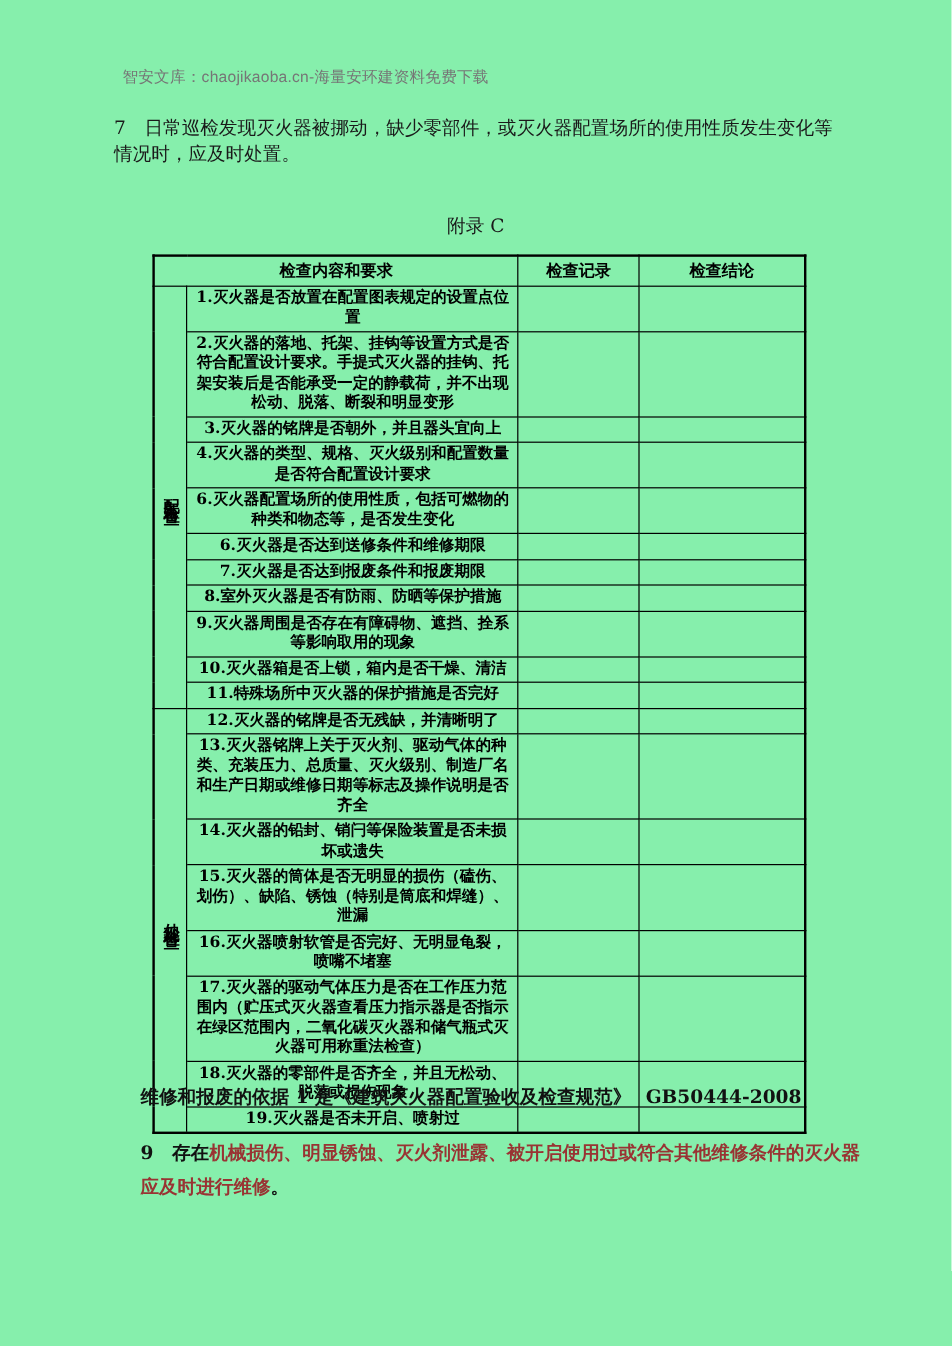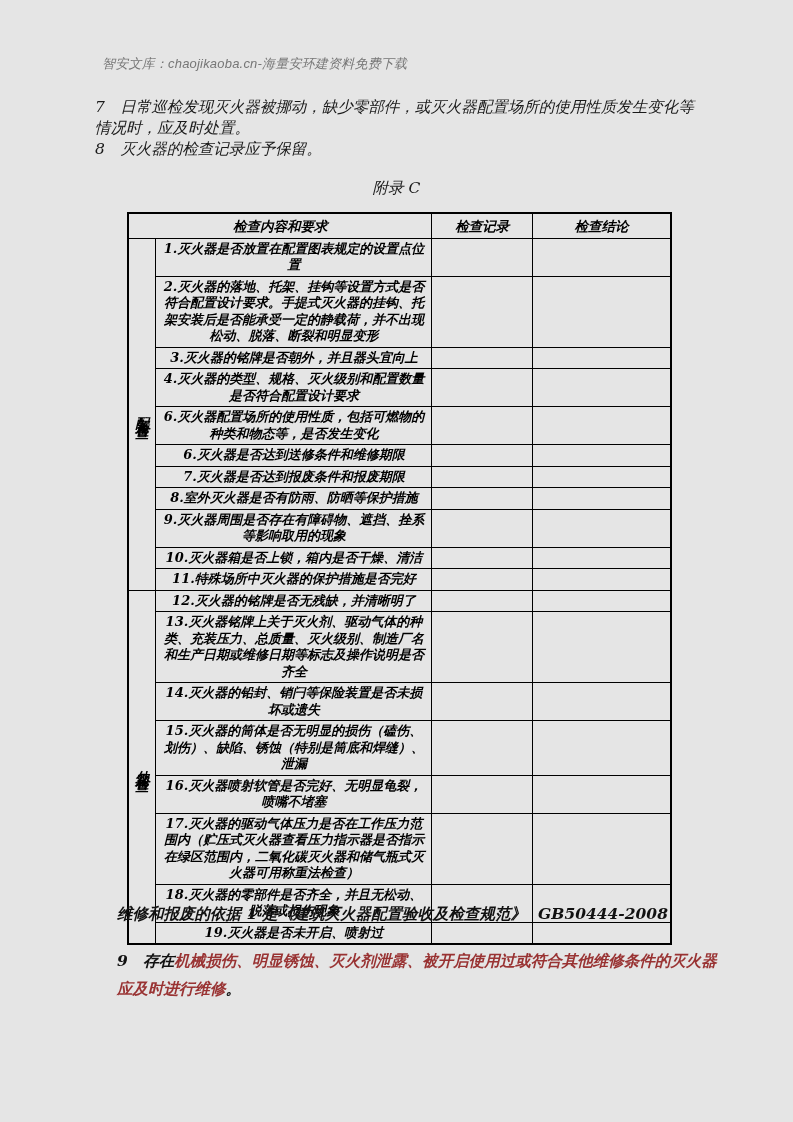--- a/index.html
+++ b/index.html
@@ -1,25 +1,24 @@
 <!DOCTYPE html>
 <html><head>
 <meta charset="utf-8">
 <style>
   * { margin: 0; padding: 0; box-sizing: border-box; }
   html, body { background: #ffffff; }
   .page {
     position: relative;
     width: 793px;
     height: 1122px;
-    background: #e5e5e5;
+    background: #86efac;
     font-family: "DejaVu Serif", "Liberation Serif", serif;
     color: #111111;
     overflow: hidden;
-    font-style: italic;
   }
   .watermark {
     position: absolute;
     left: 102px;
     top: 55px;
     font-family: "Liberation Sans", "DejaVu Sans", sans-serif;
     font-size: 13px;
     color: #767676;
     letter-spacing: 0.2px;
   }
@@ -119,21 +118,20 @@
 </style>
 </head>
 <body>
 
 <div class="page">
 
   <div class="watermark">智安文库：chaojikaoba.cn-海量安环建资料免费下载</div>
 
   <div class="intro">
     <p>7　日常巡检发现灭火器被挪动，缺少零部件，或灭火器配置场所的使用性质发生变化等情况时，应及时处置。</p>
-    <p>8　灭火器的检查记录应予保留。</p>
   </div>
 
   <div class="appendix-title">附录 C</div>
 
   <table class="check-table">
     <colgroup>
       <col class="c-cat">
         <col class="c-item">
         <col class="c-rec">
         <col class="c-con">

